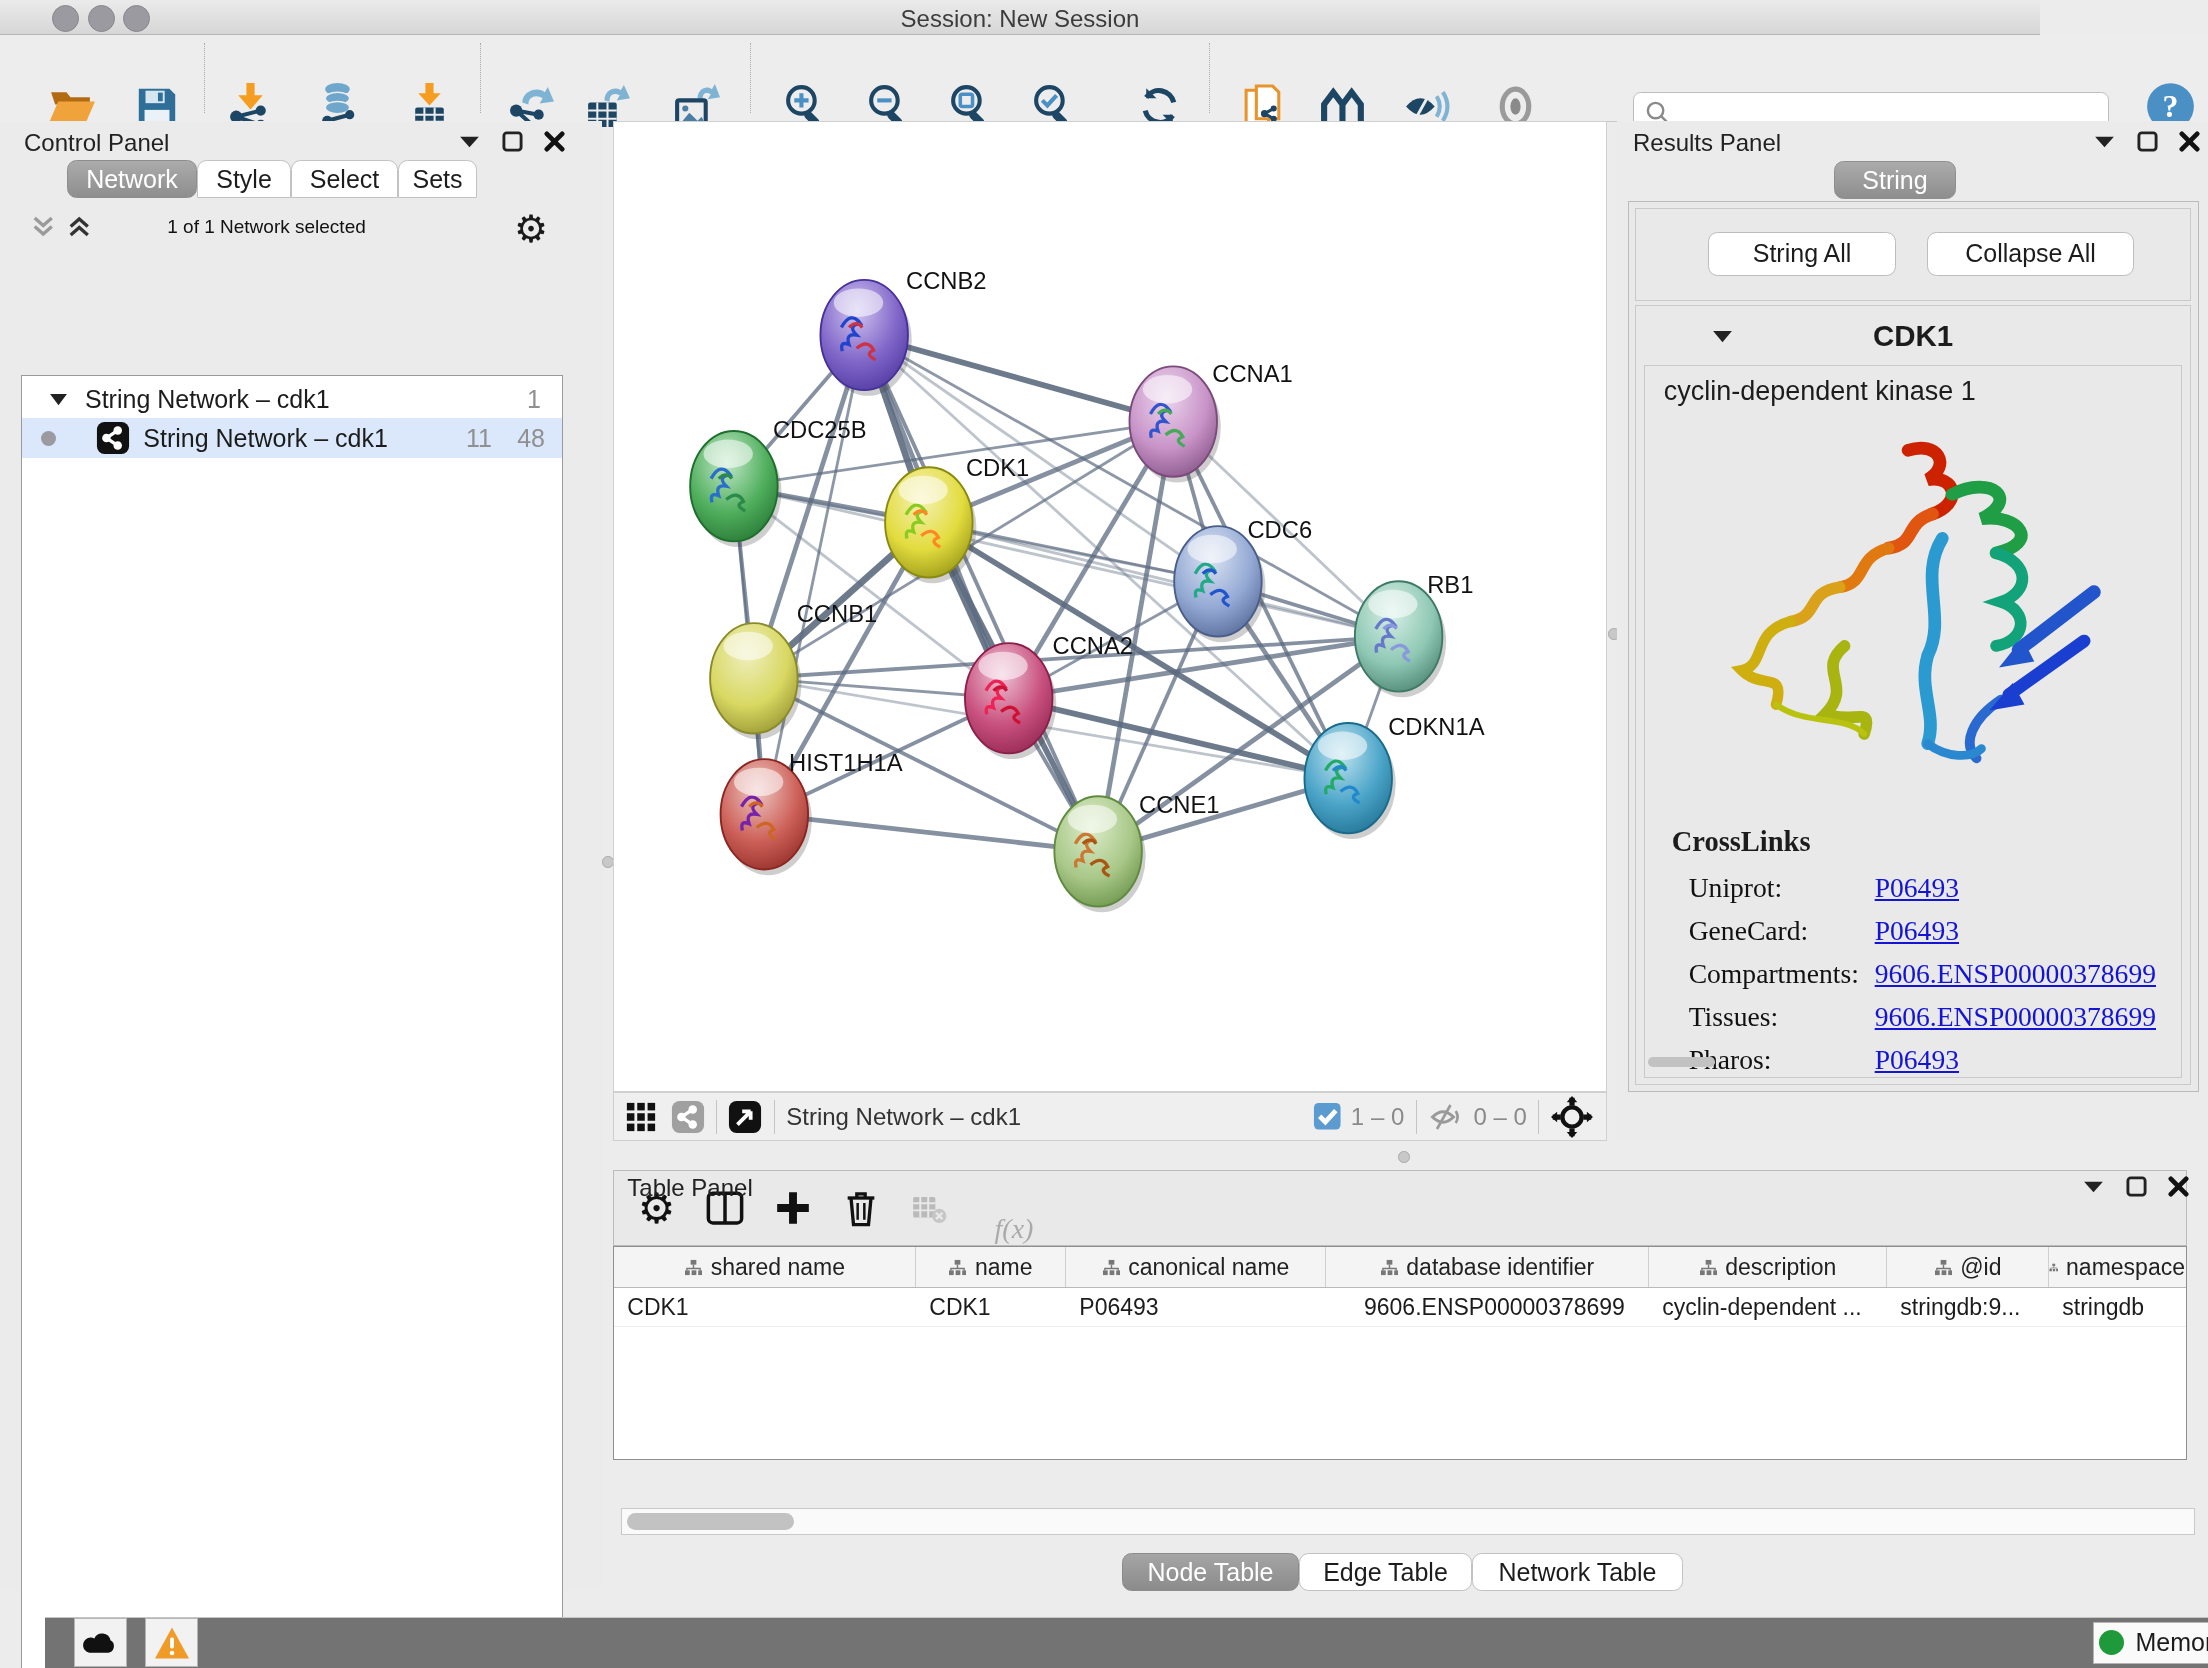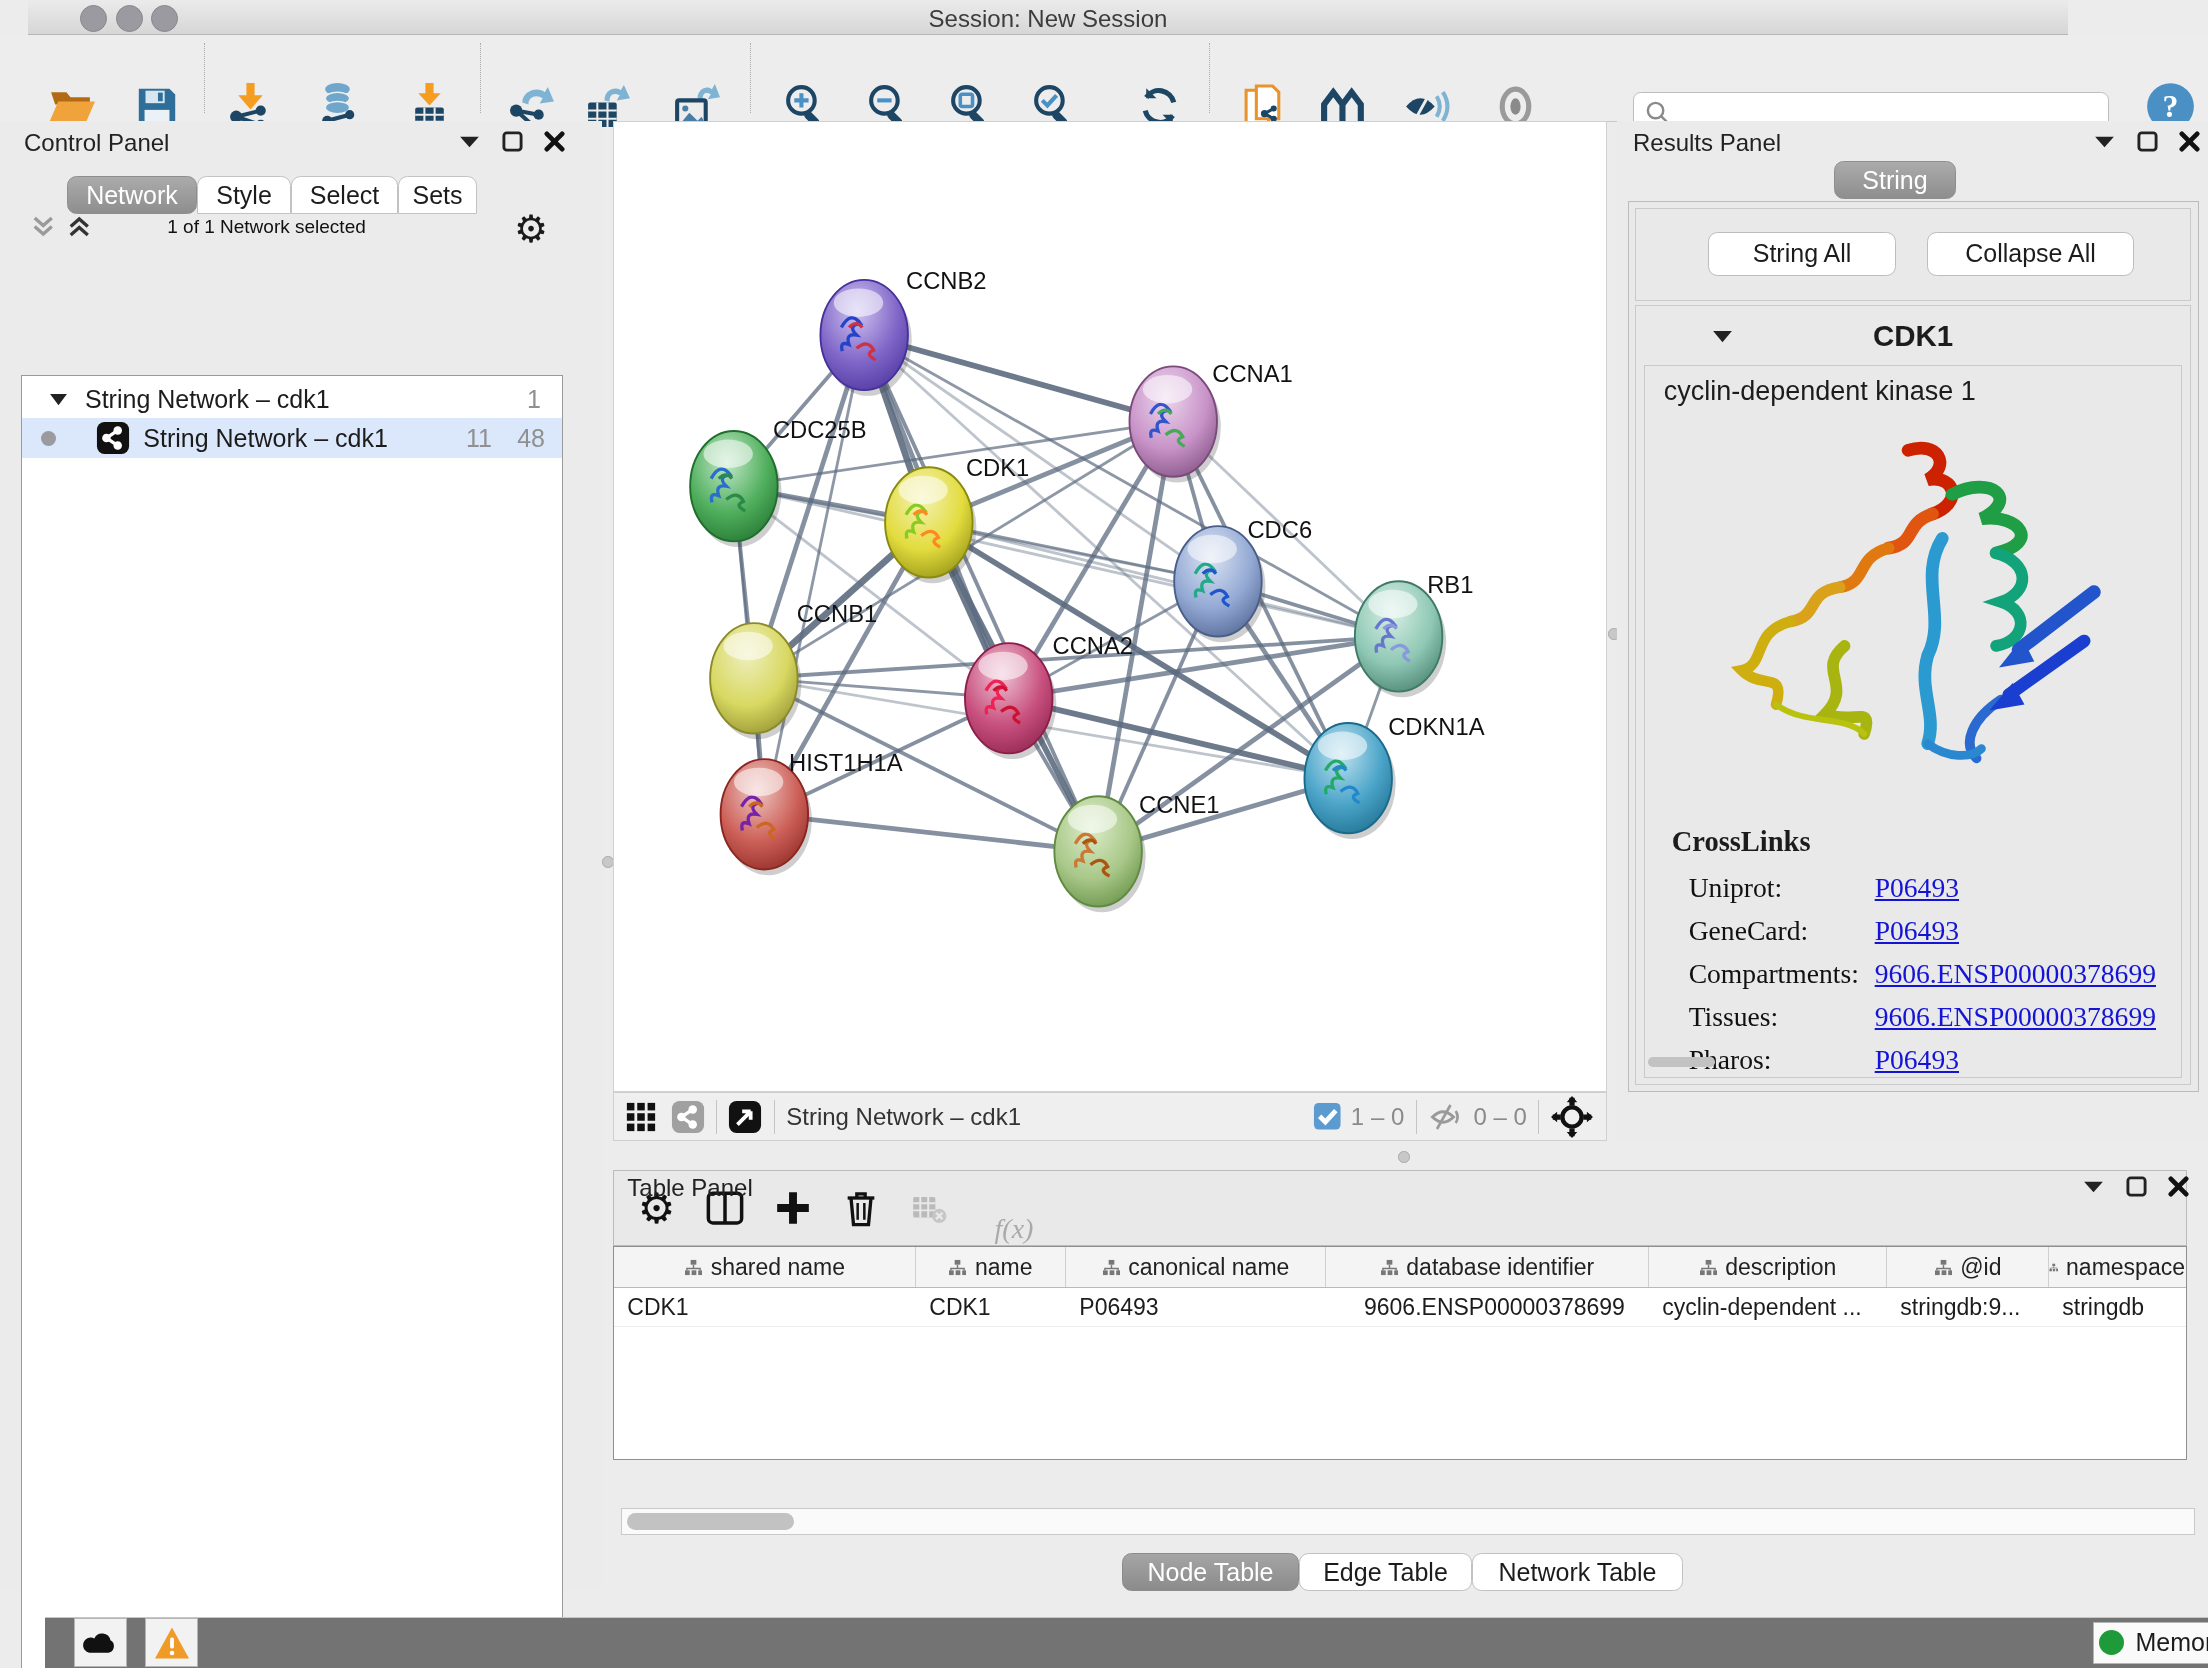--- a/index.html
+++ b/index.html
@@ -4,21 +4,21 @@
 <style>
   html,body{margin:0;padding:0;}
   body{
     width:2208px;height:1668px;position:relative;overflow:hidden;
     background:#ececec;font-family:"Liberation Sans",sans-serif;color:#1c1c1c;
     -webkit-font-smoothing:antialiased;
   }
   .abs{position:absolute;}
   
   #titlebar{left:0;top:0;width:2040px;height:34px;
-    background:linear-gradient(#ebebeb,#d6d6d6);border-bottom:1px solid #b6b6b6;margin-left:28px;}
+    background:linear-gradient(#ebebeb,#d6d6d6);border-bottom:1px solid #b6b6b6;}
   .traffic{width:25px;height:25px;border-radius:50%;background:#9a9aa0;border:1px solid #86868c;top:4.8px;}
   #win-title{width:100%;text-align:center;top:4.8px;font-size:24px;color:#3c3c3c;}
   
   #toolbar{left:0;top:35px;width:2208px;height:86px;background:#ededed;border-bottom:1.9px solid #c9c9c9;}
   .tbsep{top:7.6px;width:0;height:70px;border-left:1.9px dotted #aaa;}
   .tbicon{top:45px;width:53px;height:53px;display:flex;align-items:center;justify-content:center;}
   #search-wrap{left:1633px;top:57px;width:476px;height:40px;background:#fff;border:1px solid #bdbdbd;
     border-radius:7.6px;display:flex;align-items:center;padding-left:9.5px;box-sizing:border-box;}
   #search-input{border:none;outline:none;font-size:23px;width:409px;background:transparent;}
   
@@ -249,21 +249,21 @@
     <svg width="23" height="15" viewBox="0 0 24 16">
         <path d="M2 3 L12 14 L22 3 z" fill="#222"></path>
       </svg>
     <svg width="21" height="21" viewBox="0 0 22 22">
         <rect x="2" y="2" width="18" height="18" rx="3" fill="none" stroke="#222" stroke-width="3"></rect>
       </svg>
     <svg width="21" height="21" viewBox="0 0 22 22">
         <path d="M3 3 L19 19 M19 3 L3 19" stroke="#111" stroke-width="5" stroke-linecap="round"></path>
       </svg>
   </div>
-  <div class="abs" style="left:67px;top:39px;display:flex;margin-top:16px;">
+  <div class="abs" style="left:67px;top:39px;display:flex;">
     <div class="tab selected" style="width:130px">Network</div>
     <div class="tab" style="width:94px">Style</div>
     <div class="tab" style="width:107px">Select</div>
     <div class="tab" style="width:79px">Sets</div>
   </div>
   <div class="abs" style="left:28.5px;top:93px">
     <svg width="28.5" height="25" viewBox="0 0 30 26">
         <path d="M6 4 l9 8 9-8 M6 13 l9 8 9-8" fill="none" stroke="#9a9a9a" stroke-width="3.5"></path>
       </svg>
   </div>

